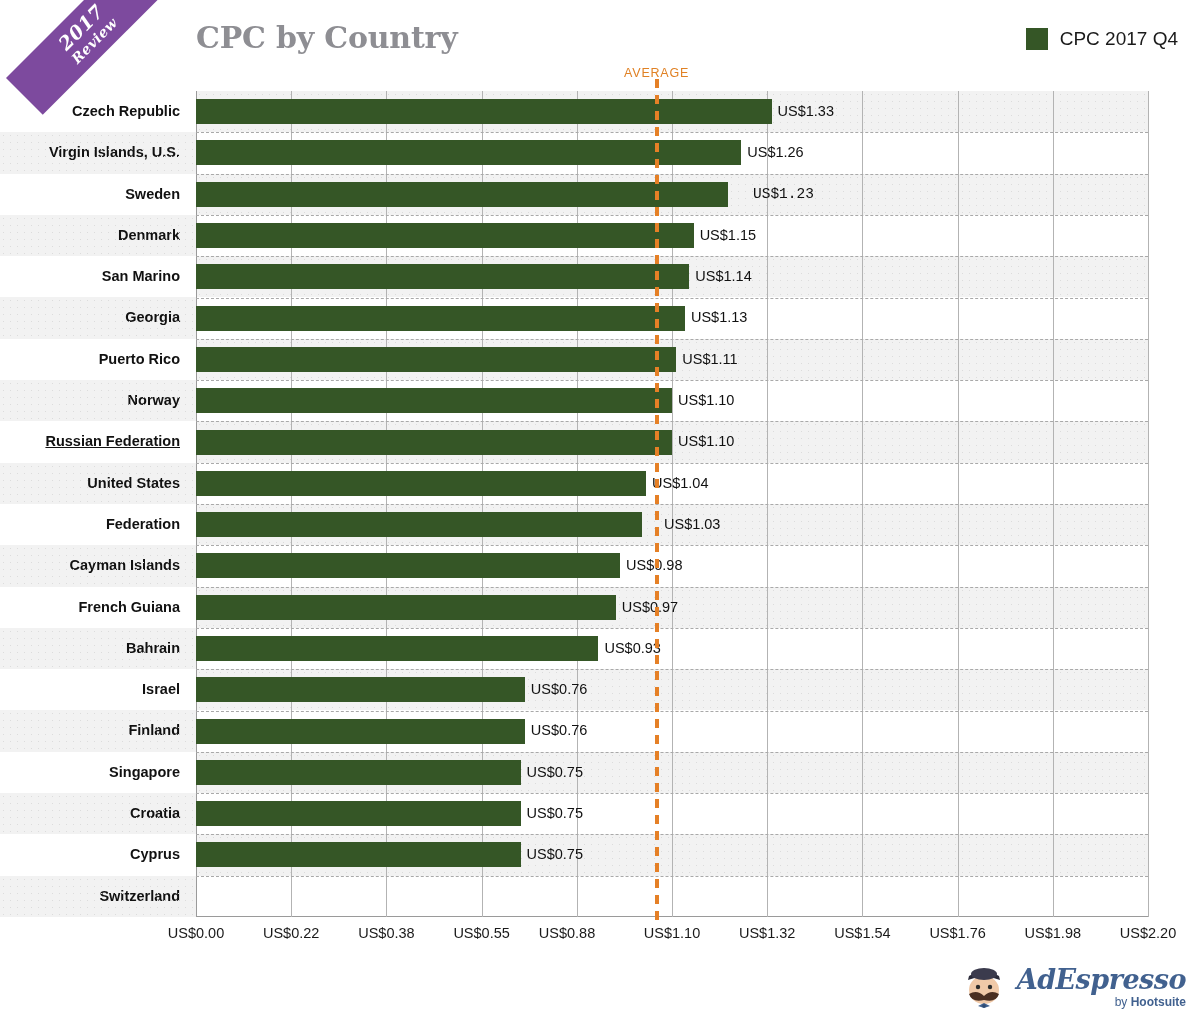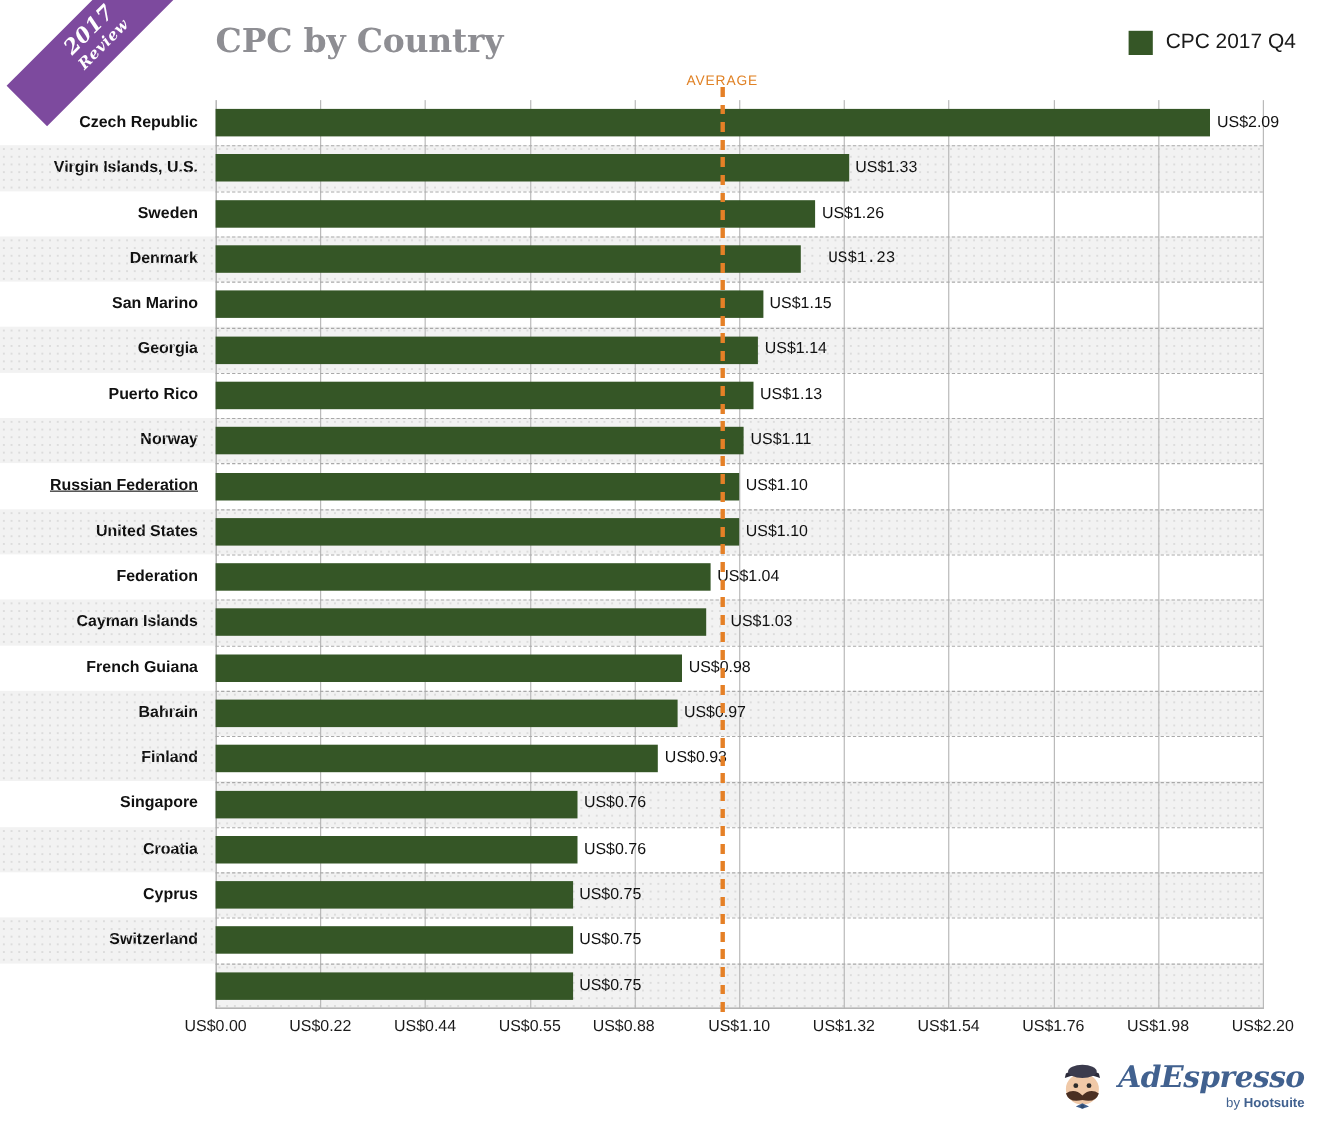--- a/index.html
+++ b/index.html
@@ -306,20 +306,23 @@
       <div class="row-label" style="height: 41.3px; line-height: 41.3px;">Federation</div>
     </div>
     <div class="row alt" style="height: 41.3px;">
       <div class="row-label" style="height: 41.3px; line-height: 41.3px;">Cayman Islands</div>
     </div>
     <div class="row" style="height: 41.3px;">
       <div class="row-label" style="height: 41.3px; line-height: 41.3px;">French Guiana</div>
     </div>
     <div class="row alt" style="height: 41.3px;">
       <div class="row-label" style="height: 41.3px; line-height: 41.3px;">Bahrain</div>
+    </div>
+    <div class="row" style="height: 41.3px;">
+      <div class="row-label" style="height: 41.3px; line-height: 41.3px;">Israel</div>
     </div>
     <div class="row alt" style="height: 41.3px;">
       <div class="row-label" style="height: 41.3px; line-height: 41.3px;">Finland</div>
     </div>
     <div class="row" style="height: 41.3px;">
       <div class="row-label" style="height: 41.3px; line-height: 41.3px;">Singapore</div>
     </div>
     <div class="row alt" style="height: 41.3px;">
       <div class="row-label" style="height: 41.3px; line-height: 41.3px;">Croatia</div>
     </div>
@@ -339,24 +342,20 @@
       <div class="vline" style="left: 380.8px;"></div>
       <div class="vline" style="left: 476px;"></div>
       <div class="vline" style="left: 571.2px;"></div>
       <div class="vline" style="left: 666.4px;"></div>
       <div class="vline" style="left: 761.6px;"></div>
       <div class="vline" style="left: 856.8px;"></div>
       <div class="vline" style="left: 952px;"></div>
       <div class="vline first" style="left: 0px;"></div>
     </div>
   <div id="rows">
-      <div class="row" style="height: 41.3px;">
-        <div class="bar" style="width: 904.4px; top: 8.15px;"></div>
-        <div class="bar-value" style="left: 904.4px; height: 41.3px; line-height: 41.3px;">US$2.09</div>
-      </div>
       <div class="row alt" style="height: 41.3px;">
         <div class="bar" style="width: 575.527px; top: 8.15px;"></div>
         <div class="bar-value" style="left: 575.527px; height: 41.3px; line-height: 41.3px;">US$1.33</div>
       </div>
       <div class="row" style="height: 41.3px;">
         <div class="bar" style="width: 545.236px; top: 8.15px;"></div>
         <div class="bar-value" style="left: 545.236px; height: 41.3px; line-height: 41.3px;">US$1.26</div>
       </div>
       <div class="row alt" style="height: 41.3px;">
         <div class="bar" style="width: 532.255px; top: 8.15px;"></div>
@@ -448,21 +447,21 @@
       <div class="hline" style="top: 743.4px;"></div>
       <div class="hline" style="top: 784.7px;"></div>
     </div>
   <div id="avg-line" style="left: 458.595px;"></div>
 </div>
 
 <div id="axis-line"></div>
 <div id="x-ticks">
     <div class="tick" style="left: 196px;">US$0.00</div>
     <div class="tick" style="left: 291.2px;">US$0.22</div>
-    <div class="tick" style="left: 386.4px;">US$0.44</div>
+    <div class="tick" style="left: 386.4px;">US$0.38</div>
     <div class="tick" style="left: 481.6px;">US$0.55</div>
     <div class="tick" style="left: 567px;">US$0.88</div>
     <div class="tick" style="left: 672px;">US$1.10</div>
     <div class="tick" style="left: 767.2px;">US$1.32</div>
     <div class="tick" style="left: 862.4px;">US$1.54</div>
     <div class="tick" style="left: 957.6px;">US$1.76</div>
     <div class="tick" style="left: 1052.8px;">US$1.98</div>
     <div class="tick" style="left: 1148px;">US$2.20</div>
   </div>
 

